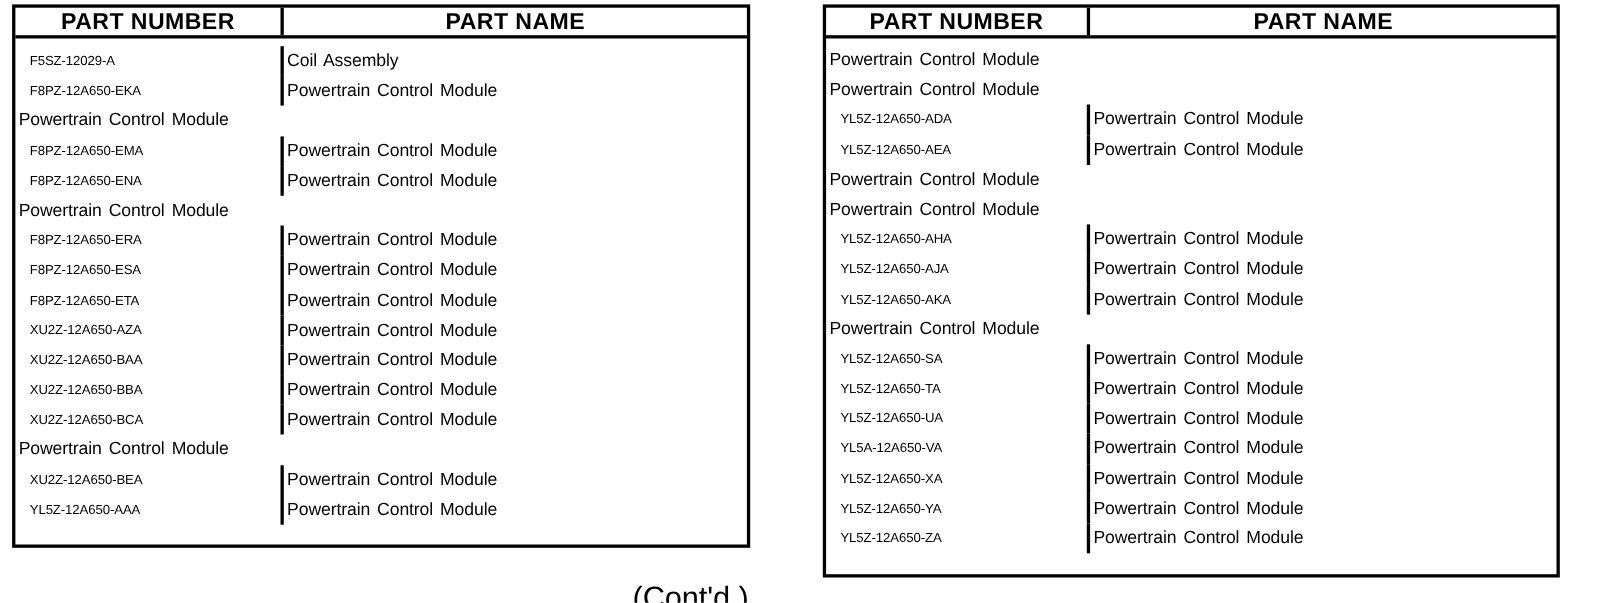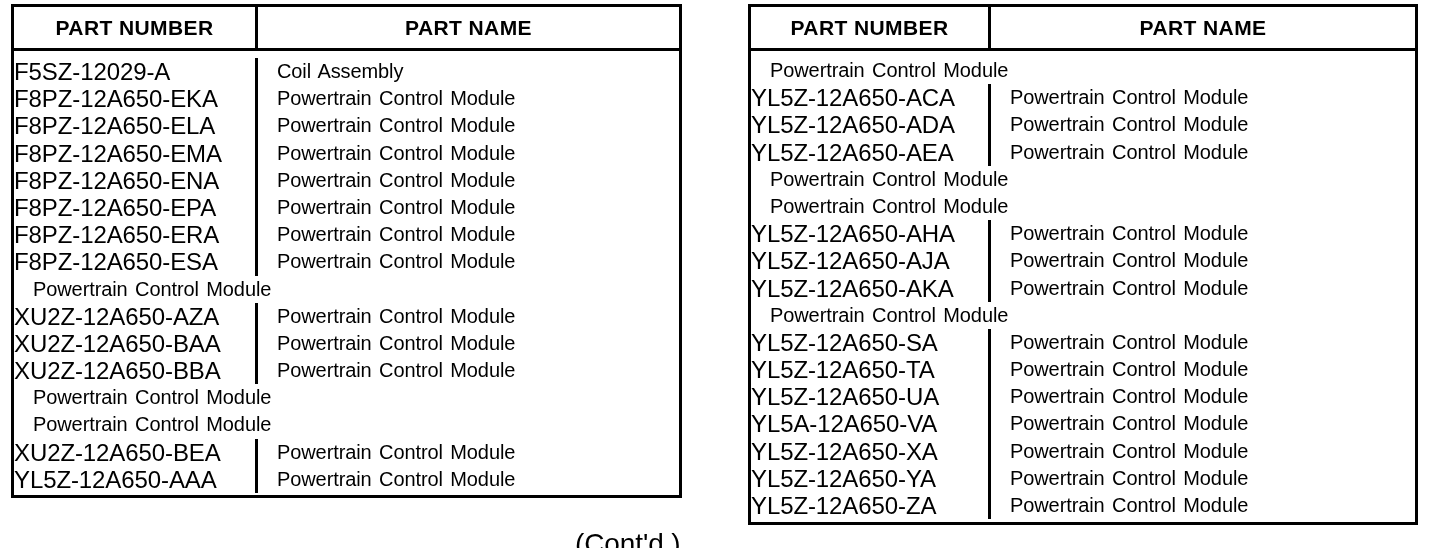--- a/index.html
+++ b/index.html
@@ -28,21 +28,21 @@
   
   .parts-table {
     position: absolute;
     box-sizing: border-box;
     border: 3px solid #000;
     background: #fff;
   }
 
   .table-head {
     display: flex;
-    height: 44px;
+    height: 28px;
     border-bottom: 3px solid #000;
     box-sizing: border-box;
   }
 
   .table-body {
     display: block;
   }
 
   .row {
     display: flex;
@@ -70,27 +70,28 @@
     display: flex;
     align-items: center;
     justify-content: center;
     font-weight: bold;
     font-size: 21px;
     letter-spacing: 0.4px;
     font-stretch: condensed;
   }
 
   .table-body .col-num {
-    font-size: 24px;
+    padding-left: 13px;
+    font-size: 12px;
     letter-spacing: -0.1px;
   }
 
   .table-body .col-name {
-    padding-left: 19px;
-    font-size: 20px;
+    padding-left: 3px;
+    font-size: 16px;
     letter-spacing: -0.1px;
     word-spacing: 2px;
   }
 
   
   #table-left {
     left: 11px;
     top: 4px;
     width: 671px;
     height: 494px;
@@ -133,59 +134,59 @@
     <div class="table-body" id="body-left">
         <div class="row">
           <div class="col-num">F5SZ-12029-A</div>
           <div class="col-name">Coil Assembly</div>
         </div>
         <div class="row">
           <div class="col-num">F8PZ-12A650-EKA</div>
           <div class="col-name">Powertrain Control Module</div>
         </div>
         <div class="row">
-          <div class="col-num">F8PZ-12A650-ELA</div>
           <div class="col-name">Powertrain Control Module</div>
         </div>
         <div class="row">
           <div class="col-num">F8PZ-12A650-EMA</div>
           <div class="col-name">Powertrain Control Module</div>
         </div>
         <div class="row">
           <div class="col-num">F8PZ-12A650-ENA</div>
           <div class="col-name">Powertrain Control Module</div>
         </div>
         <div class="row">
-          <div class="col-num">F8PZ-12A650-EPA</div>
           <div class="col-name">Powertrain Control Module</div>
         </div>
         <div class="row">
           <div class="col-num">F8PZ-12A650-ERA</div>
           <div class="col-name">Powertrain Control Module</div>
         </div>
         <div class="row">
           <div class="col-num">F8PZ-12A650-ESA</div>
           <div class="col-name">Powertrain Control Module</div>
         </div>
         <div class="row">
+          <div class="col-num">F8PZ-12A650-ETA</div>
           <div class="col-name">Powertrain Control Module</div>
         </div>
         <div class="row">
           <div class="col-num">XU2Z-12A650-AZA</div>
           <div class="col-name">Powertrain Control Module</div>
         </div>
         <div class="row">
           <div class="col-num">XU2Z-12A650-BAA</div>
           <div class="col-name">Powertrain Control Module</div>
         </div>
         <div class="row">
           <div class="col-num">XU2Z-12A650-BBA</div>
           <div class="col-name">Powertrain Control Module</div>
         </div>
         <div class="row">
+          <div class="col-num">XU2Z-12A650-BCA</div>
           <div class="col-name">Powertrain Control Module</div>
         </div>
         <div class="row">
           <div class="col-name">Powertrain Control Module</div>
         </div>
         <div class="row">
           <div class="col-num">XU2Z-12A650-BEA</div>
           <div class="col-name">Powertrain Control Module</div>
         </div>
         <div class="row">
@@ -200,21 +201,20 @@
   <div class="parts-table" id="table-right">
     <div class="table-head">
       <div class="col-num">PART NUMBER</div>
       <div class="col-name">PART NAME</div>
     </div>
     <div class="table-body" id="body-right">
         <div class="row">
           <div class="col-name">Powertrain Control Module</div>
         </div>
         <div class="row">
-          <div class="col-num">YL5Z-12A650-ACA</div>
           <div class="col-name">Powertrain Control Module</div>
         </div>
         <div class="row">
           <div class="col-num">YL5Z-12A650-ADA</div>
           <div class="col-name">Powertrain Control Module</div>
         </div>
         <div class="row">
           <div class="col-num">YL5Z-12A650-AEA</div>
           <div class="col-name">Powertrain Control Module</div>
         </div>

